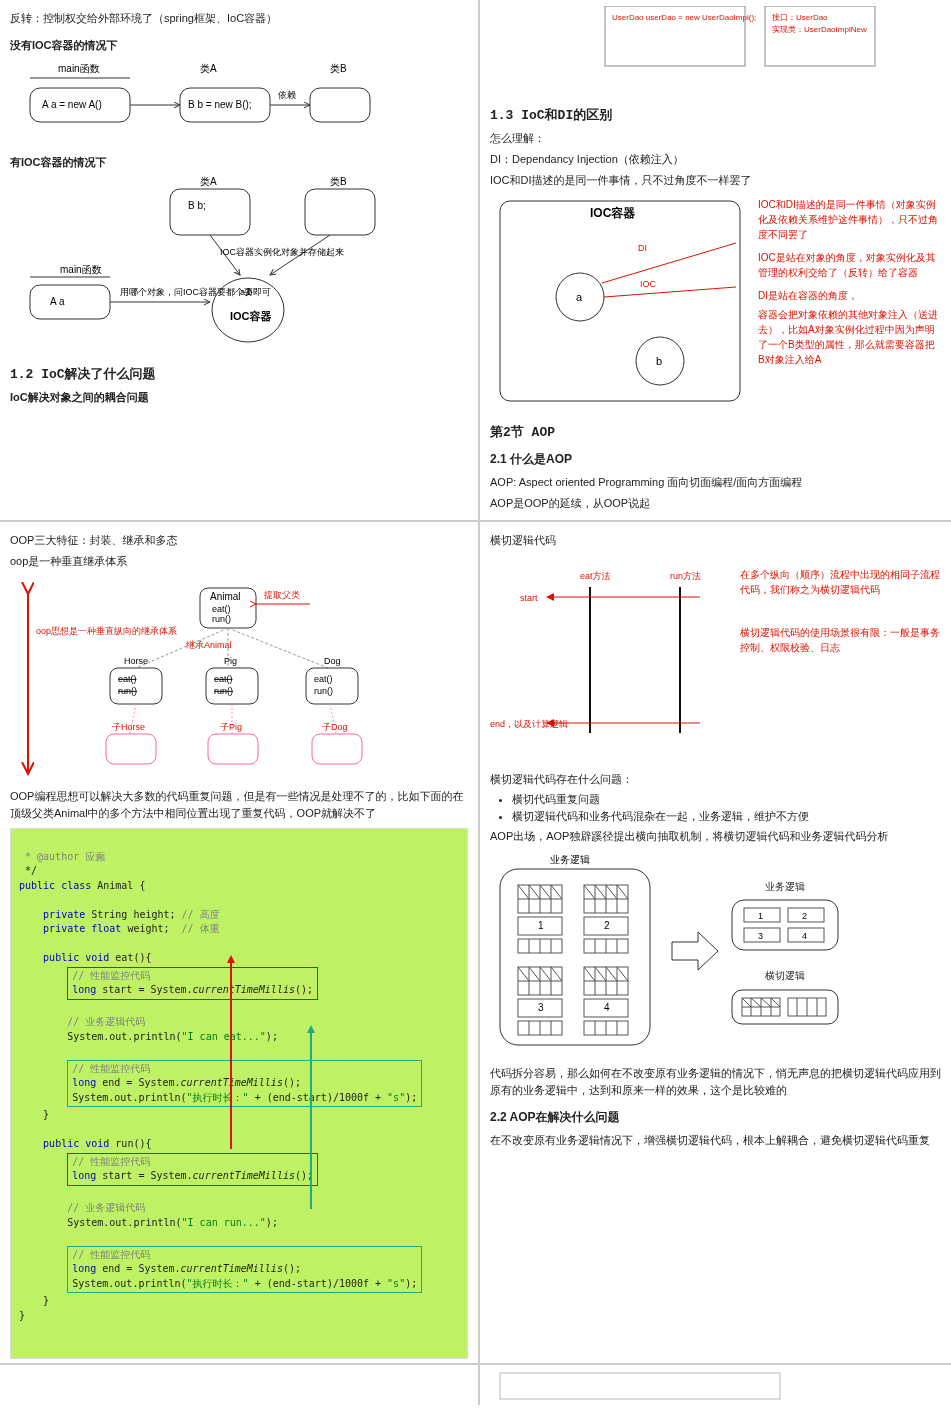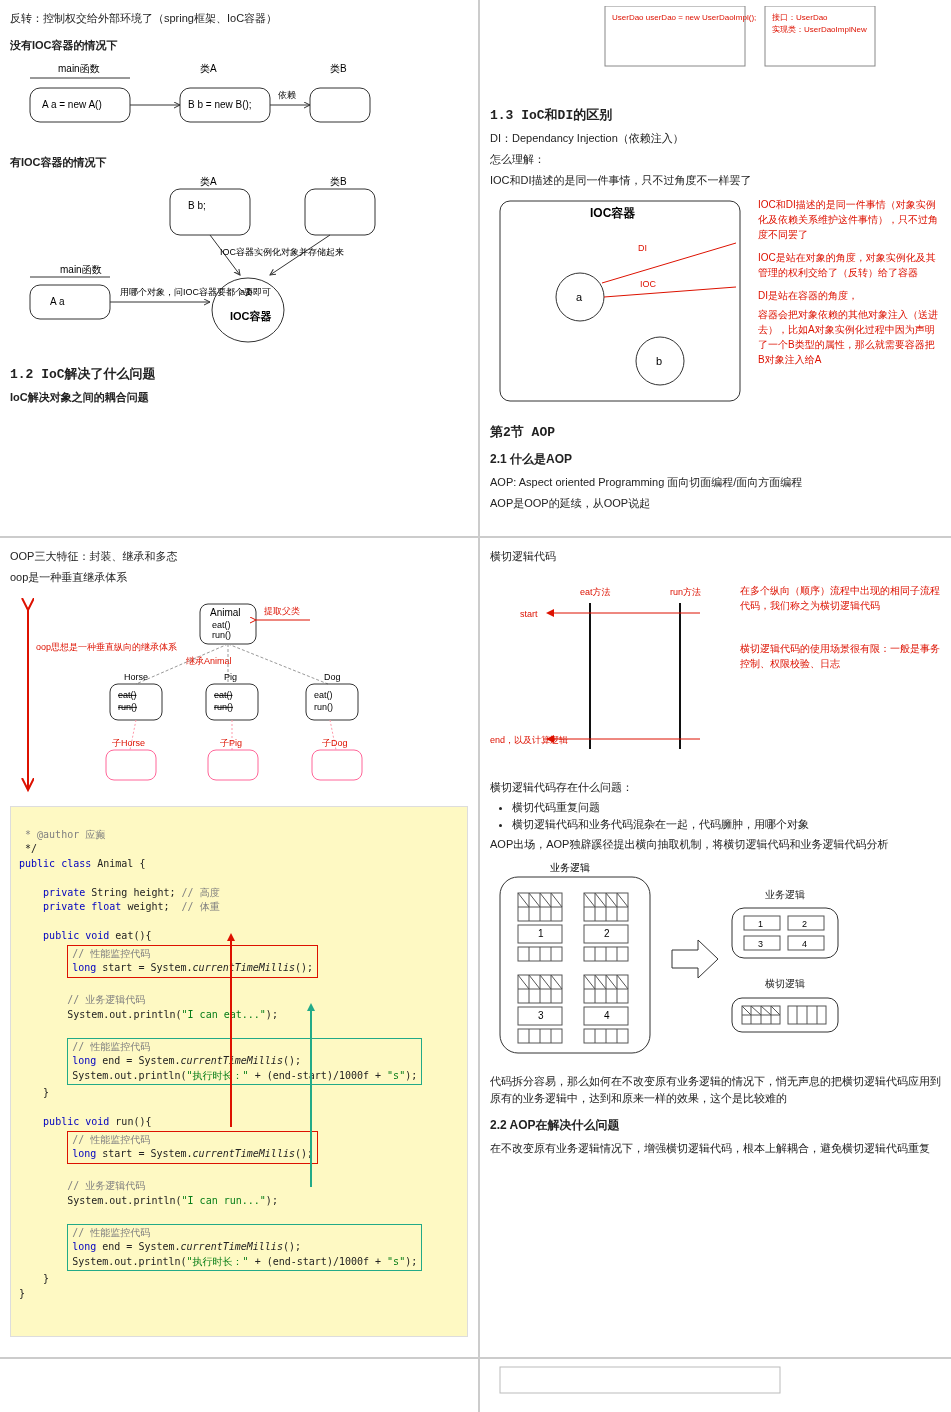--- a/index.html
+++ b/index.html
@@ -1,29 +1,29 @@
 <!DOCTYPE html>
 <html><head>
 <meta charset="utf-8">
 <style>
   * { box-sizing: border-box; margin: 0; padding: 0; }
   body { font-family: "Microsoft YaHei", Arial, sans-serif; font-size: 11px; color: #222; background: #fff; }
   .page { width: 951px; margin: 0 auto; }
   .row { display: flex; border-bottom: 2px solid #ccc; }
-  .col { padding: 6px 10px 20px 10px; }
+  .col { padding: 6px 10px 4px 10px; }
   .colL { width: 480px; border-right: 2px solid #ccc; }
   .colR { flex: 1; border-radius: 30px; }
   h3 { font-size: 13px; font-weight: 700; margin: 10px 0 6px; font-family: Liberation Mono, monospace; }
   h4 { font-size: 12px; font-weight: 700; margin: 10px 0 6px; }
   p { margin: 4px 0; line-height: 1.55; }
   ul { margin: 4px 0 4px 22px; }
   li { margin: 2px 0; }
   .red { color: #d10; font-size: 10px; line-height: 1.5; }
   svg { display: block; }
-  .codeimg { border: 1px solid #ddd; background: #fef9c3; font-family: Consolas, monospace; font-size: 10px; padding: 6px 8px; line-height: 1.45; white-space: pre; overflow: hidden; }
+  .codeimg { border: 1px solid #ddd; background: #bef264; font-family: Consolas, monospace; font-size: 10px; padding: 6px 8px; line-height: 1.45; white-space: pre; overflow: hidden; }
   .codeimg .kw { color: #0000c0; font-weight: 400; }
   .codeimg .cm { color: #808080; }
   .codeimg .str { color: #067d17; }
   .codeimg .boxRed { border: 1px solid #d10; padding: 1px 4px; display: inline-block; margin: 1px 0; }
   .codeimg .boxGreen { border: 1px solid #2a8; padding: 1px 4px; display: inline-block; margin: 1px 0; }
 </style>
 </head>
 <body>
 
 <div class="page">
@@ -84,22 +84,22 @@
 <div class="col colR">
   <svg width="420" height="90">
     <rect x="115" y="0" width="140" height="60" fill="none" stroke="#888"></rect>
     <text x="122" y="14" font-size="8" fill="#d10"><tspan>UserDao userDao = new UserDaoImpl();</tspan></text>
     <rect x="275" y="0" width="110" height="60" fill="none" stroke="#888"></rect>
     <text x="282" y="14" font-size="8" fill="#d10"><tspan>接口：UserDao</tspan></text>
     <text x="282" y="26" font-size="8" fill="#d10"><tspan>实现类：UserDaoImplNew</tspan></text>
   </svg>
 
   <h3>1.3 IoC和DI的区别</h3>
+  <p>怎么理解：</p>
   <p>DI：Dependancy Injection（依赖注入）</p>
-  <p>怎么理解：</p>
   <p>IOC和DI描述的是同一件事情，只不过角度不一样罢了</p>
 
   <div style="display:flex;gap:8px;align-items:flex-start;">
     <svg width="260" height="220">
       <rect x="10" y="8" width="240" height="200" rx="10" fill="none" stroke="#333"></rect>
       <text x="100" y="24" font-size="12" font-weight="700"><tspan>IOC容器</tspan></text>
       <circle cx="90" cy="104" r="24" fill="none" stroke="#333"></circle>
       <text x="86" y="108" font-size="11"><tspan>a</tspan></text>
       <circle cx="170" cy="168" r="24" fill="none" stroke="#333"></circle>
       <text x="166" y="172" font-size="11"><tspan>b</tspan></text>
@@ -169,20 +169,21 @@
     <line x1="320" y1="130" x2="326" y2="160" stroke="#f9a" stroke-dasharray="2,2"></line>
 
     <rect x="96" y="160" width="50" height="30" rx="8" fill="none" stroke="#f69"></rect>
     <text x="102" y="156" font-size="9" fill="#d10"><tspan>子Horse</tspan></text>
     <rect x="198" y="160" width="50" height="30" rx="8" fill="none" stroke="#f69"></rect>
     <text x="210" y="156" font-size="9" fill="#d10"><tspan>子Pig</tspan></text>
     <rect x="302" y="160" width="50" height="30" rx="8" fill="none" stroke="#f69"></rect>
     <text x="312" y="156" font-size="9" fill="#d10"><tspan>子Dog</tspan></text>
   </svg>
 
+  <p>OOP编程思想可以解决大多数的代码重复问题，但是有一些情况是处理不了的，比如下面的在顶级父类Animal中的多个方法中相同位置出现了重复代码，OOP就解决不了</p>
 
   <div class="codeimg" style="margin-top:6px;position:relative">
 <span class="cm"> * @author 应癫</span>
  */
 <span class="kw">public class</span> Animal {
 
     <span class="kw">private</span> String height; <span class="cm">// 高度</span>
     <span class="kw">private float</span> weight;  <span class="cm">// 体重</span>
 
     <span class="kw">public void</span> eat(){
@@ -233,24 +234,24 @@
       <line x1="60" y1="160" x2="210" y2="160" stroke="#d10"></line>
       <path d="M64,156 L56,160 L64,164" fill="#d10"></path>
       <text x="0" y="164" font-size="9" fill="#d10"><tspan>end，以及计算逻辑</tspan></text>
     </svg>
     <div style="flex:1">
       <p class="red">在多个纵向（顺序）流程中出现的相同子流程代码，我们称之为横切逻辑代码</p>
       <p class="red" style="margin-top:28px">横切逻辑代码的使用场景很有限：一般是事务控制、权限校验、日志</p>
     </div>
   </div>
 
-  <p style="margin-top:20px">横切逻辑代码存在什么问题：</p>
+  <p style="margin-top:28px">横切逻辑代码存在什么问题：</p>
   <ul>
     <li>横切代码重复问题</li>
-    <li>横切逻辑代码和业务代码混杂在一起，代码臃肿，用哪个对象</li>
+    <li>横切逻辑代码和业务代码混杂在一起，业务逻辑，维护不方便</li>
   </ul>
   <p>AOP出场，AOP独辟蹊径提出横向抽取机制，将横切逻辑代码和业务逻辑代码分析</p>
 
   <div style="display:flex;gap:10px;align-items:center;margin-top:6px">
     <svg width="170" height="200">
       <text x="60" y="12" font-size="10"><tspan>业务逻辑</tspan></text>
       <rect x="10" y="18" width="150" height="176" rx="18" fill="none" stroke="#333"></rect>
       <g transform="translate(28,34)">
         <rect width="44" height="28" fill="none" stroke="#555"></rect>
               <line x1="0" y1="14" x2="44" y2="14" stroke="#555"></line>

